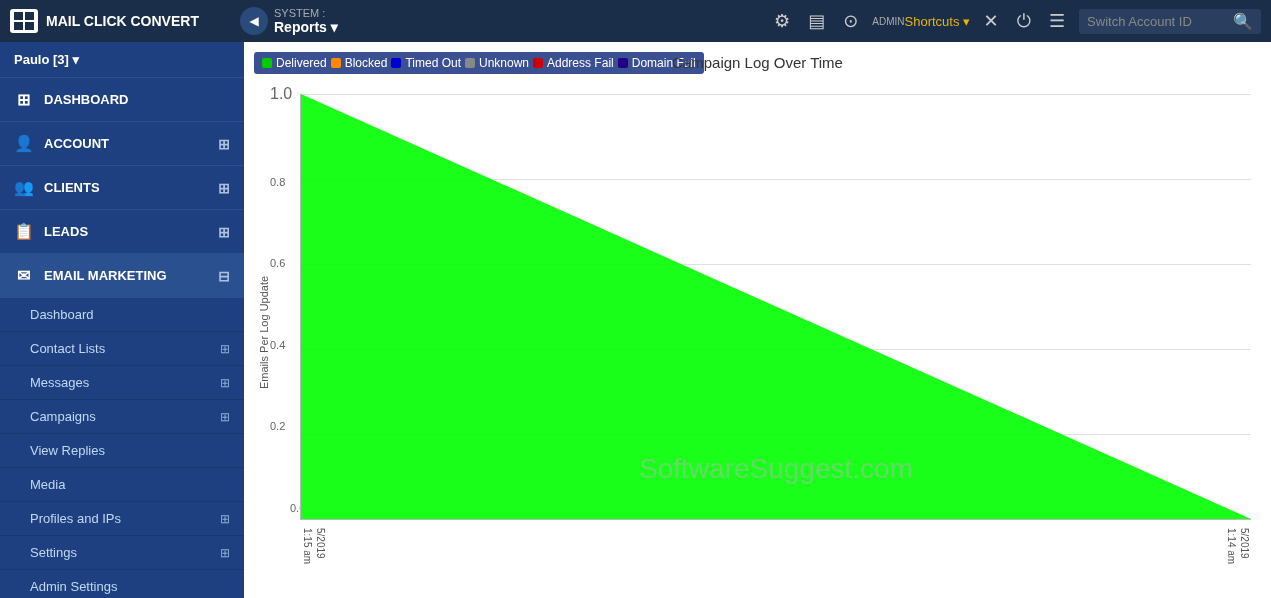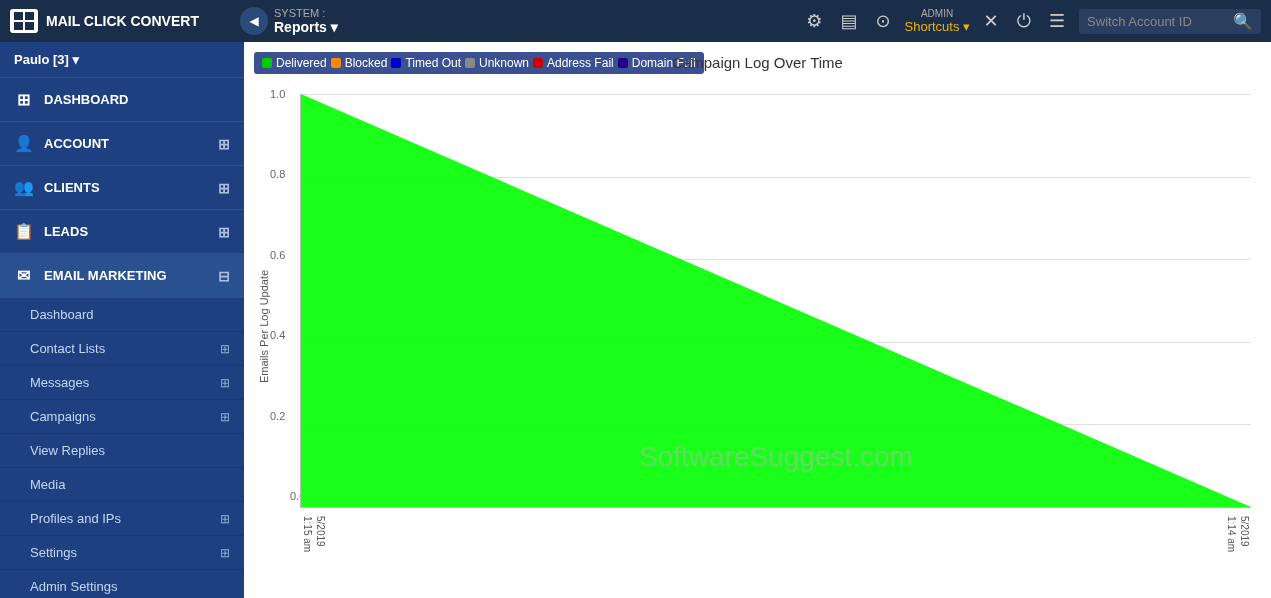--- a/index.html
+++ b/index.html
@@ -64,21 +64,21 @@
     }
     .top-nav .spacer { flex: 1; }
     .top-nav .icon-btn {
       color: #ccc;
       font-size: 18px;
       cursor: pointer;
       padding: 4px;
     }
     .top-nav .admin-section {
       display: flex;
-      flex-direction: column;
+      flex-direction: row;
       align-items: center;
     }
     .top-nav .admin-label {
       color: #aaa;
       font-size: 10px;
     }
     .top-nav .shortcuts-btn {
       color: #eab308;
       font-size: 13px;
       cursor: pointer;
@@ -169,21 +169,21 @@
       flex: 1;
       background: white;
       overflow: hidden;
       display: flex;
       flex-direction: column;
     }
 
     
     .chart-container {
       flex: 1;
-      padding: 10px 20px 12px 10px;
+      padding: 10px 20px 0 10px;
       position: relative;
       overflow: hidden;
     }
 
     .chart-legend {
       display: flex;
       gap: 4px;
       flex-wrap: wrap;
       background: #3a5090;
       width: fit-content;
@@ -398,21 +398,21 @@
       </div>
 
       <div class="chart-title">Campaign Log Over Time</div>
 
       <div class="chart-wrapper">
         <div class="y-axis-label">Emails Per Log Update</div>
 
         <div style="position: relative; flex: 1; margin-left: 30px; margin-bottom: 60px; margin-top: 10px;">
 
           <div style="position: absolute; left: -30px; top: 0; bottom: 0; display: flex; flex-direction: column; justify-content: space-between;">
-            <span style="font-size:11px; color:#666; transform: translateY(-50%);">1.0</span>
+            <span style="font-size:16px; color:#666; transform: translateY(-50%);">1.0</span>
             <span style="font-size:11px; color:#666; transform: translateY(-50%);">0.8</span>
             <span style="font-size:11px; color:#666; transform: translateY(-50%);">0.6</span>
             <span style="font-size:11px; color:#666; transform: translateY(-50%);">0.4</span>
             <span style="font-size:11px; color:#666; transform: translateY(-50%);">0.2</span>
             <span style="font-size:11px; color:#666; transform: translateY(-50%); margin-left: 20px;">0.0</span>
           </div>
 
           <div style="position: relative; width: 100%; height: 100%; border-left: 1px solid #bbb; border-bottom: 1px solid #bbb; background: white;">
 
             <div style="position: absolute; top: 0%; left: 0; right: 0; border-top: 1px solid #e0e0e0;"></div>

